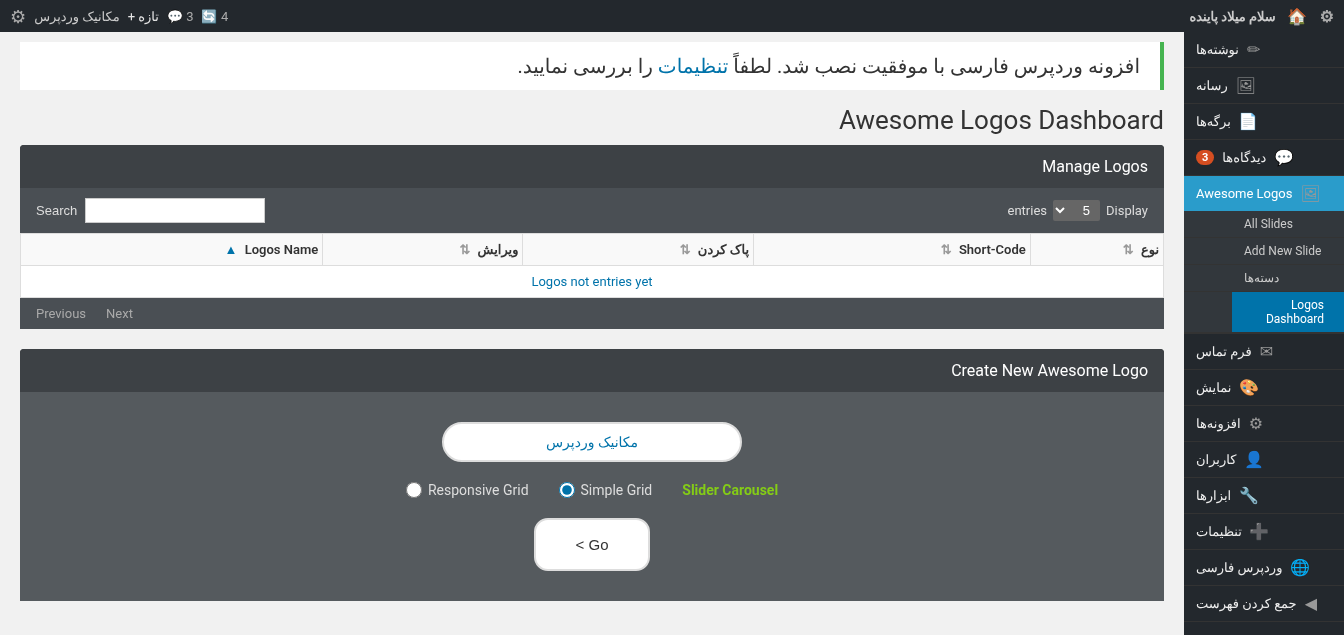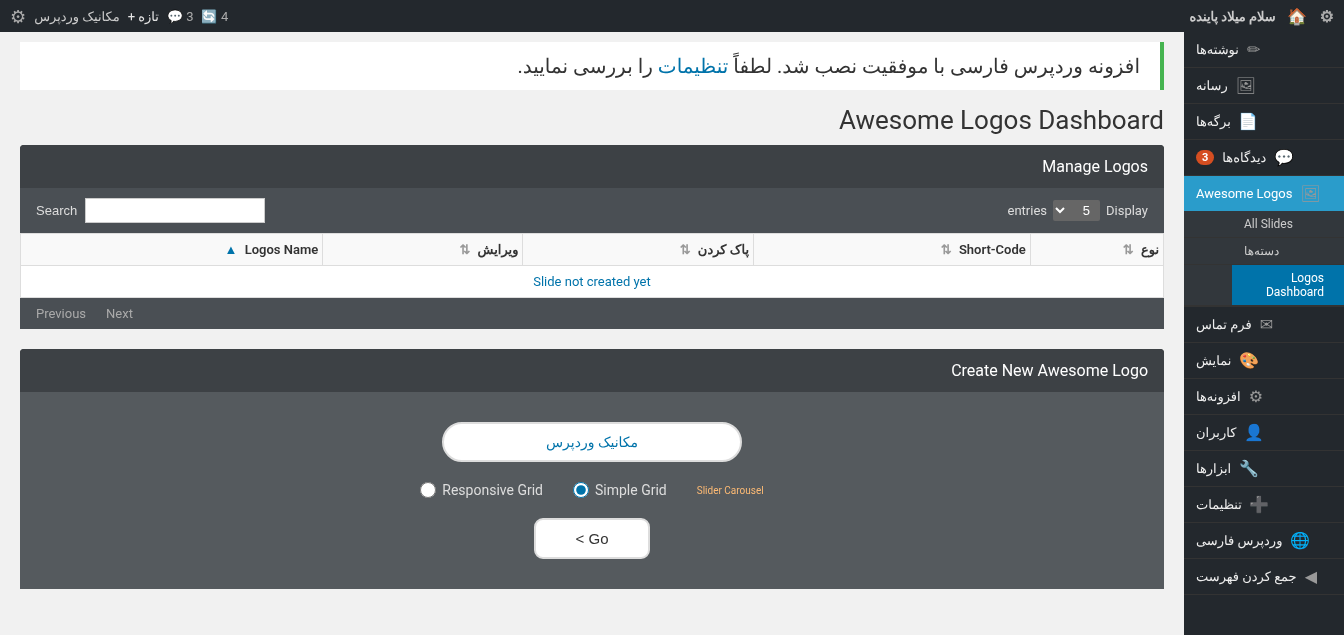--- a/index.html
+++ b/index.html
@@ -133,26 +133,26 @@
       font-size: 14px; color: #0073aa; direction: rtl;
       cursor: pointer; display: flex; align-items: center; justify-content: center;
     }
 
     .radio-options {
       display: flex; align-items: center; justify-content: center;
       gap: 30px; direction: rtl; margin-bottom: 20px;
     }
     .radio-label { display: flex; align-items: center; gap: 6px; color: #ddd; font-size: 14px; cursor: pointer; direction: rtl; }
     .radio-label input[type="radio"] { accent-color: #0073aa; width: 16px; height: 16px; cursor: pointer; }
-    .carousel-label { color: #fdba74; font-size: 10px; font-weight: 400; }
+    .carousel-label { color: #84cc16; font-size: 14px; font-weight: 700; }
 
     .go-btn-area { display: flex; justify-content: center; }
     .go-btn {
-      background: #fff; border: 2px solid #ddd; padding: 10px 40px;
-      font-size: 15px; color: #333; cursor: pointer; border-radius: 9px;
+      background: #fff; border: 2px solid #ddd; padding: 16px 40px;
+      font-size: 15px; color: #333; cursor: pointer; border-radius: 14px;
       display: flex; align-items: center; gap: 8px;
     }
   </style>
 </head>
 <body>
 
 <div id="wpadminbar">
   <div class="adminbar-left">
     <span style="color:#aaa;font-size:18px;">⚙</span>
     <span style="color:#ccc;">مکانیک وردپرس</span>
@@ -203,20 +203,23 @@
     <li class="awesomelogos-parent">
       <a href="#" style="background:#2a9ccb; color:#fff;">
         <span class="menu-icon">🖼</span>
         <span>Awesome Logos</span>
       </a>
       <ul class="submenu">
         <li>
           <a href="#">All Slides</a>
         </li>
         <li>
+          <a href="#">Add New Slide</a>
+        </li>
+        <li>
           <a href="#">دسته‌ها</a>
         </li>
         <li class="active">
           <a href="#">Logos Dashboard</a>
         </li>
       </ul>
     </li>
     <li>
       <a href="#">
         <span class="menu-icon">✉</span>
@@ -317,21 +320,21 @@
             <span class="sort-arrow" style="color:#999;">⇅</span>
           </th>
           <th>
             <span>نوع</span>
             <span class="sort-arrow" style="color:#999;">⇅</span>
           </th>
         </tr>
       </thead>
       <tbody>
         <tr>
-          <td colspan="5">Slide not created yet</td>
+          <td colspan="5">Logos not entries yet</td>
         </tr>
       </tbody>
     </table>
     <div class="table-footer">
       <a href="#">Next</a>
       <a href="#">Previous</a>
     </div>
   </div>
 
   <div class="create-section">

